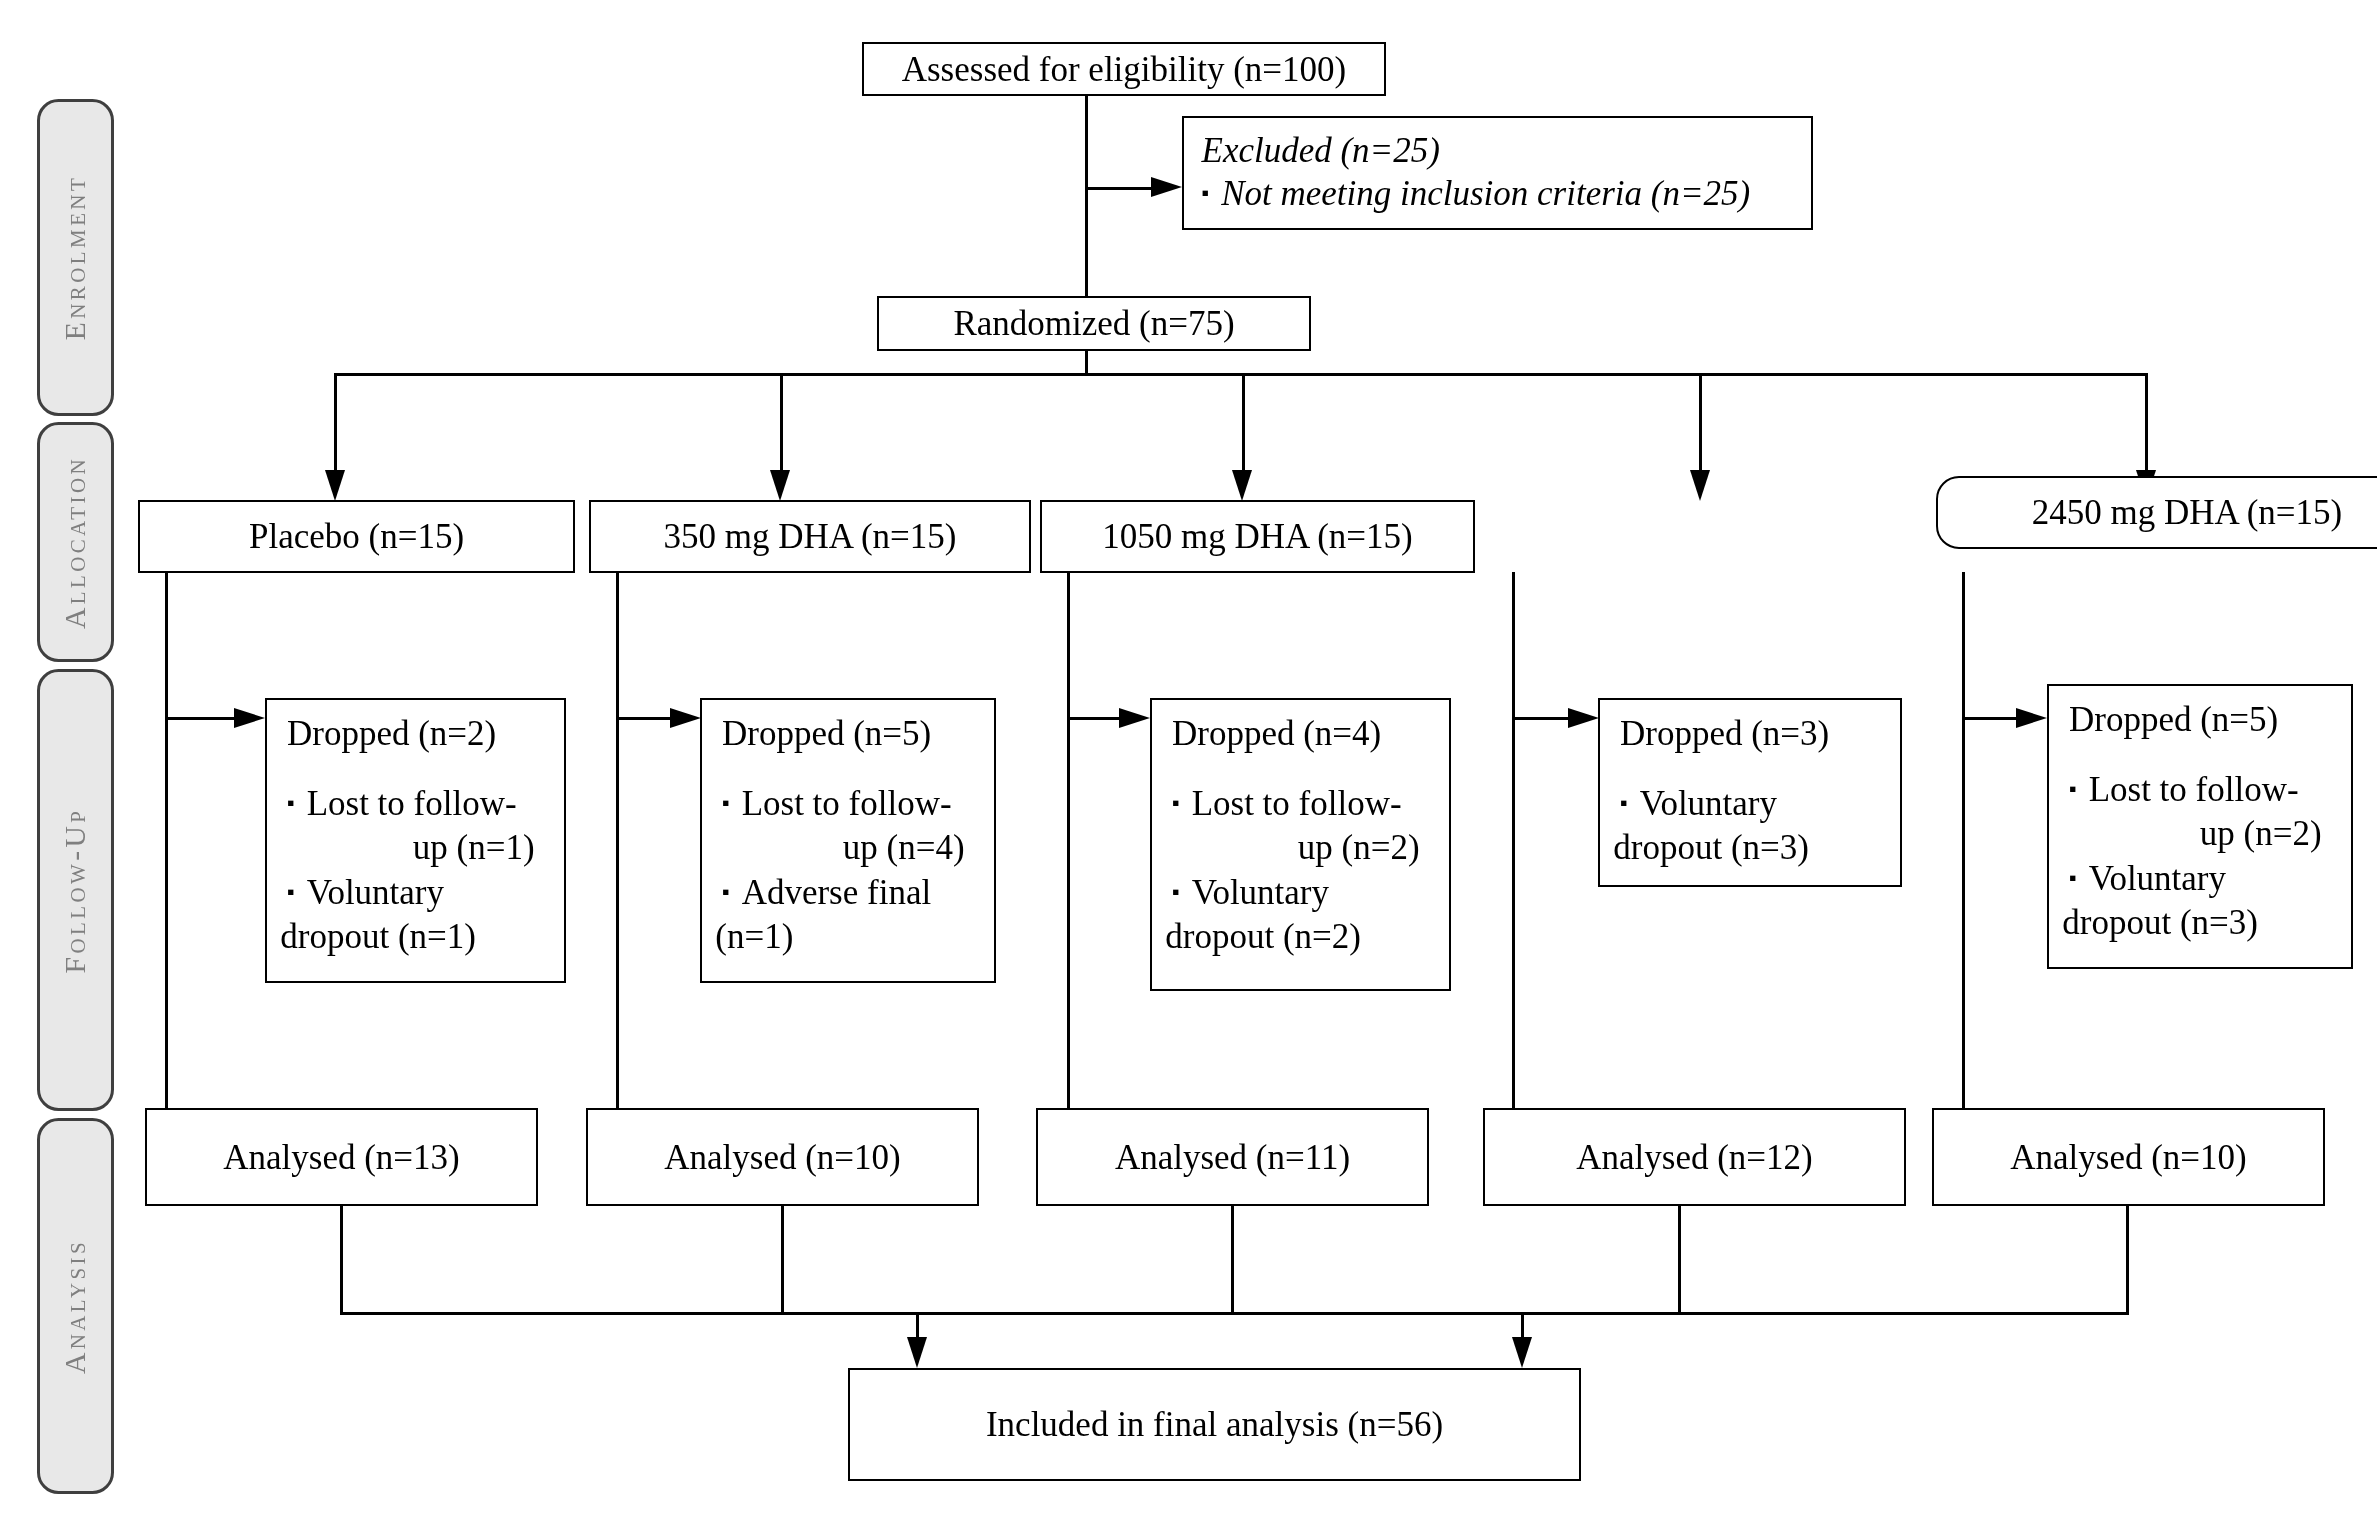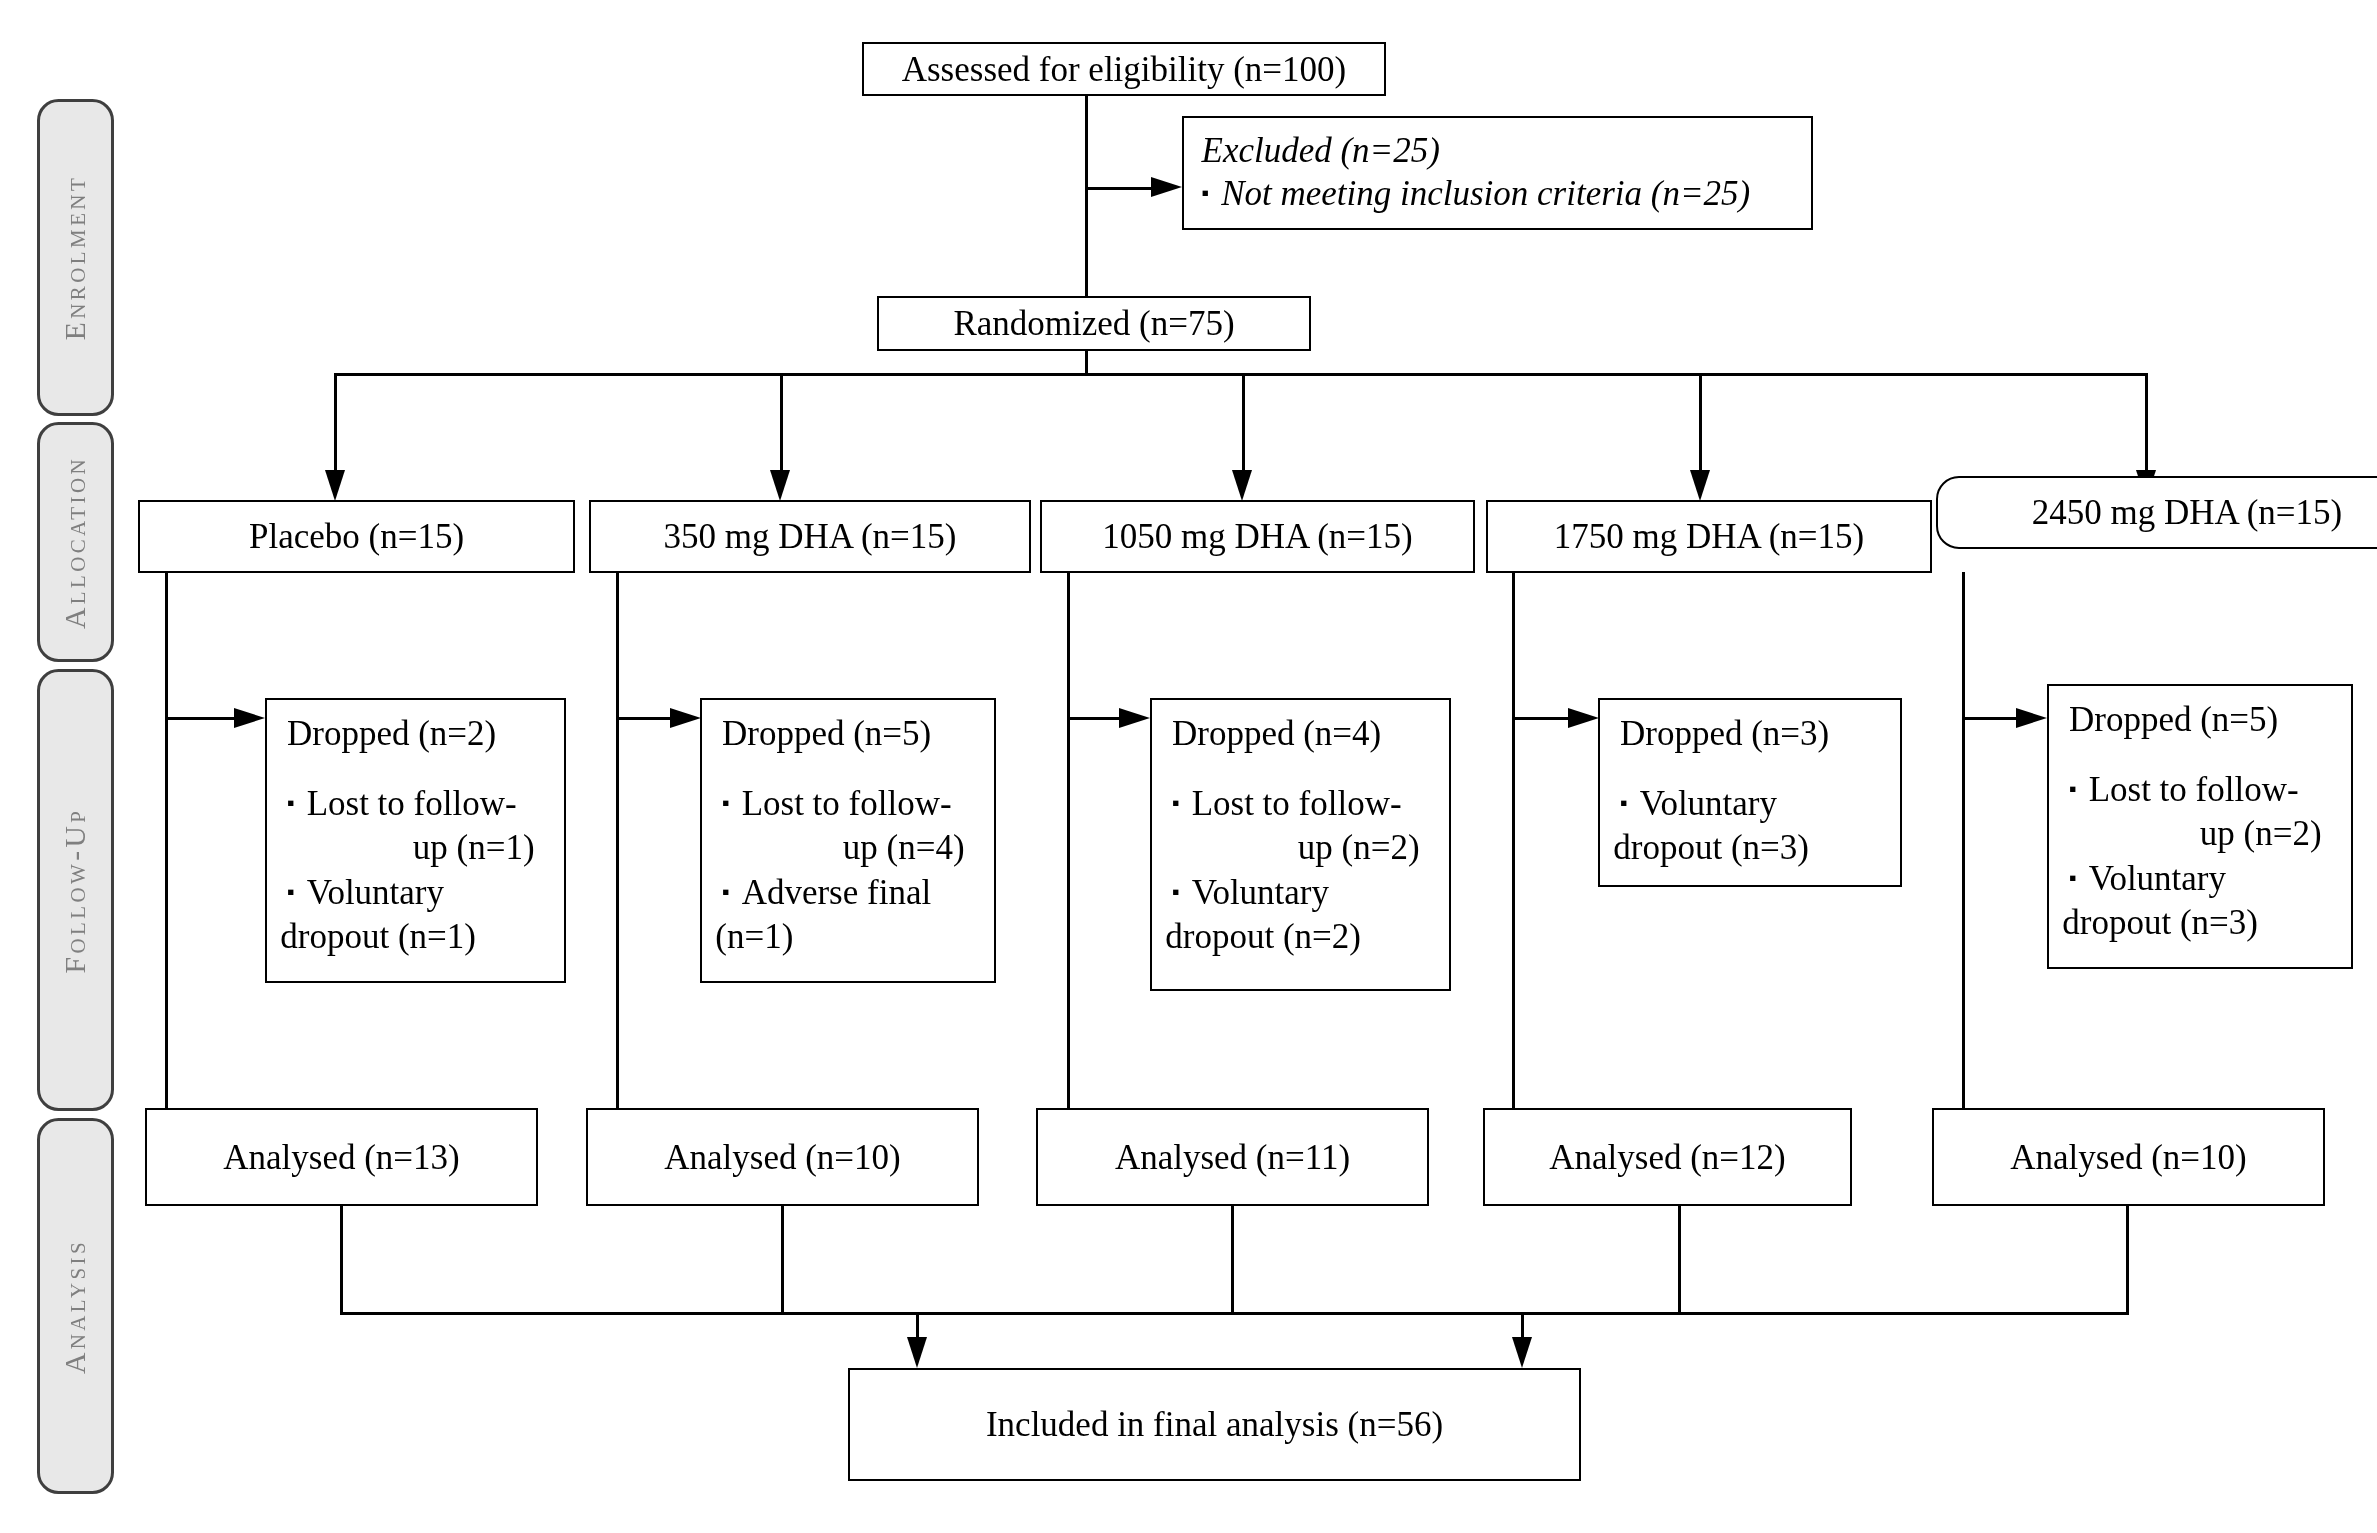--- a/index.html
+++ b/index.html
@@ -91,23 +91,20 @@
 
   <div class="box center" style="left:138px;  top:500px; width:437px; height:73px;">
     <span>Placebo (n=15)</span>
   </div>
   <div class="box center" style="left:589px;  top:500px; width:442px; height:73px;">
     <span>350 mg DHA (n=15)</span>
   </div>
   <div class="box center" style="left:1040px; top:500px; width:435px; height:73px;">
     <span>1050 mg DHA (n=15)</span>
   </div>
-  <div class="box center" style="left:1486px; top:500px; width:446px; height:73px;">
-    <span>1750 mg DHA (n=15)</span>
-  </div>
   <div class="box center" style="left:1936px; top:476px; width:502px; height:73px;border-radius:23px;">
     <span>2450 mg DHA (n=15)</span>
   </div>
 
   <div class="vl" style="left:165px;  top:572px; height:537px;"></div>
   <div class="vl" style="left:616px;  top:572px; height:537px;"></div>
   <div class="vl" style="left:1067px; top:572px; height:537px;"></div>
   <div class="vl" style="left:1512px; top:572px; height:537px;"></div>
   <div class="vl" style="left:1962px; top:572px; height:537px;"></div>
 
@@ -162,21 +159,21 @@
 
   <div class="box center" style="left:145px;  top:1108px; width:393px; height:98px;">
     <span>Analysed (n=13)</span>
   </div>
   <div class="box center" style="left:586px;  top:1108px; width:393px; height:98px;">
     <span>Analysed (n=10)</span>
   </div>
   <div class="box center" style="left:1036px; top:1108px; width:393px; height:98px;">
     <span>Analysed (n=11)</span>
   </div>
-  <div class="box center" style="left:1483px; top:1108px; width:369px; height:98px;">
+  <div class="box center" style="left:1483px; top:1108px; width:423px; height:98px;">
     <span>Analysed (n=12)</span>
   </div>
   <div class="box center" style="left:1932px; top:1108px; width:393px; height:98px;">
     <span>Analysed (n=10)</span>
   </div>
 
   <div class="vl" style="left:340px;  top:1206px; height:109px;"></div>
   <div class="vl" style="left:781px; top:1206px; height:109px;"></div>
   <div class="vl" style="left:1231px; top:1206px; height:109px;"></div>
   <div class="vl" style="left:1678px; top:1206px; height:109px;"></div>

